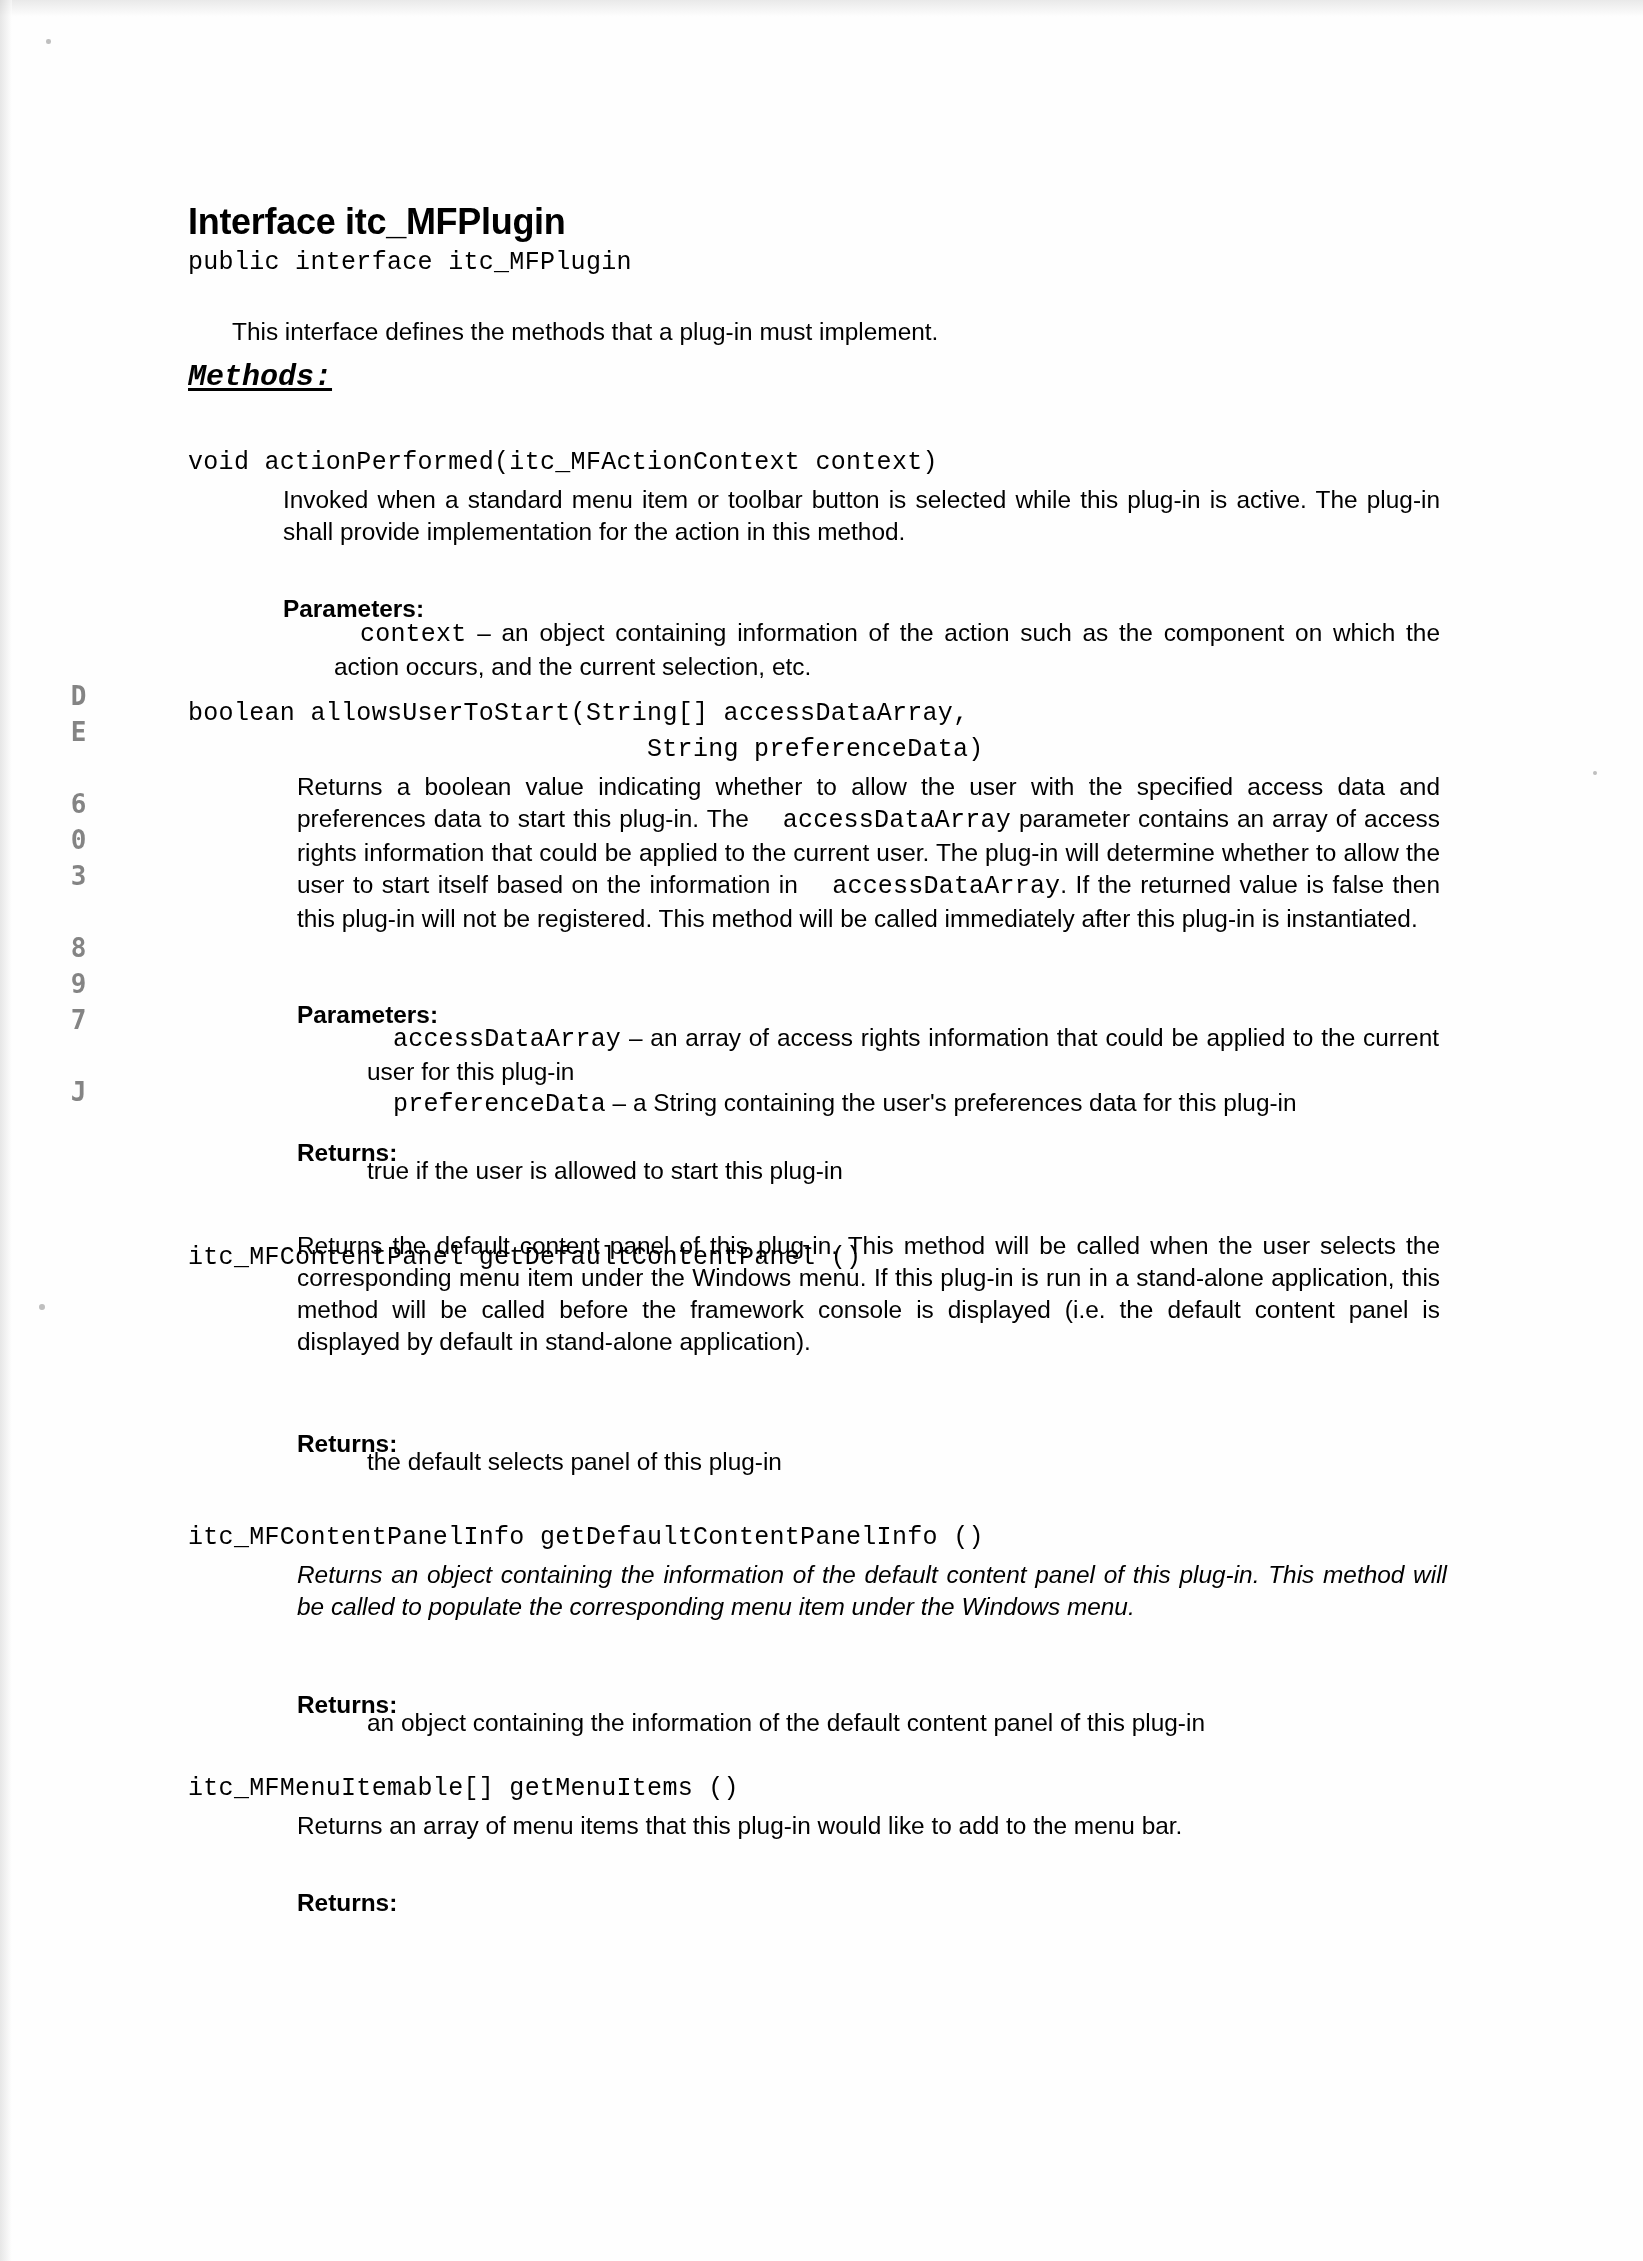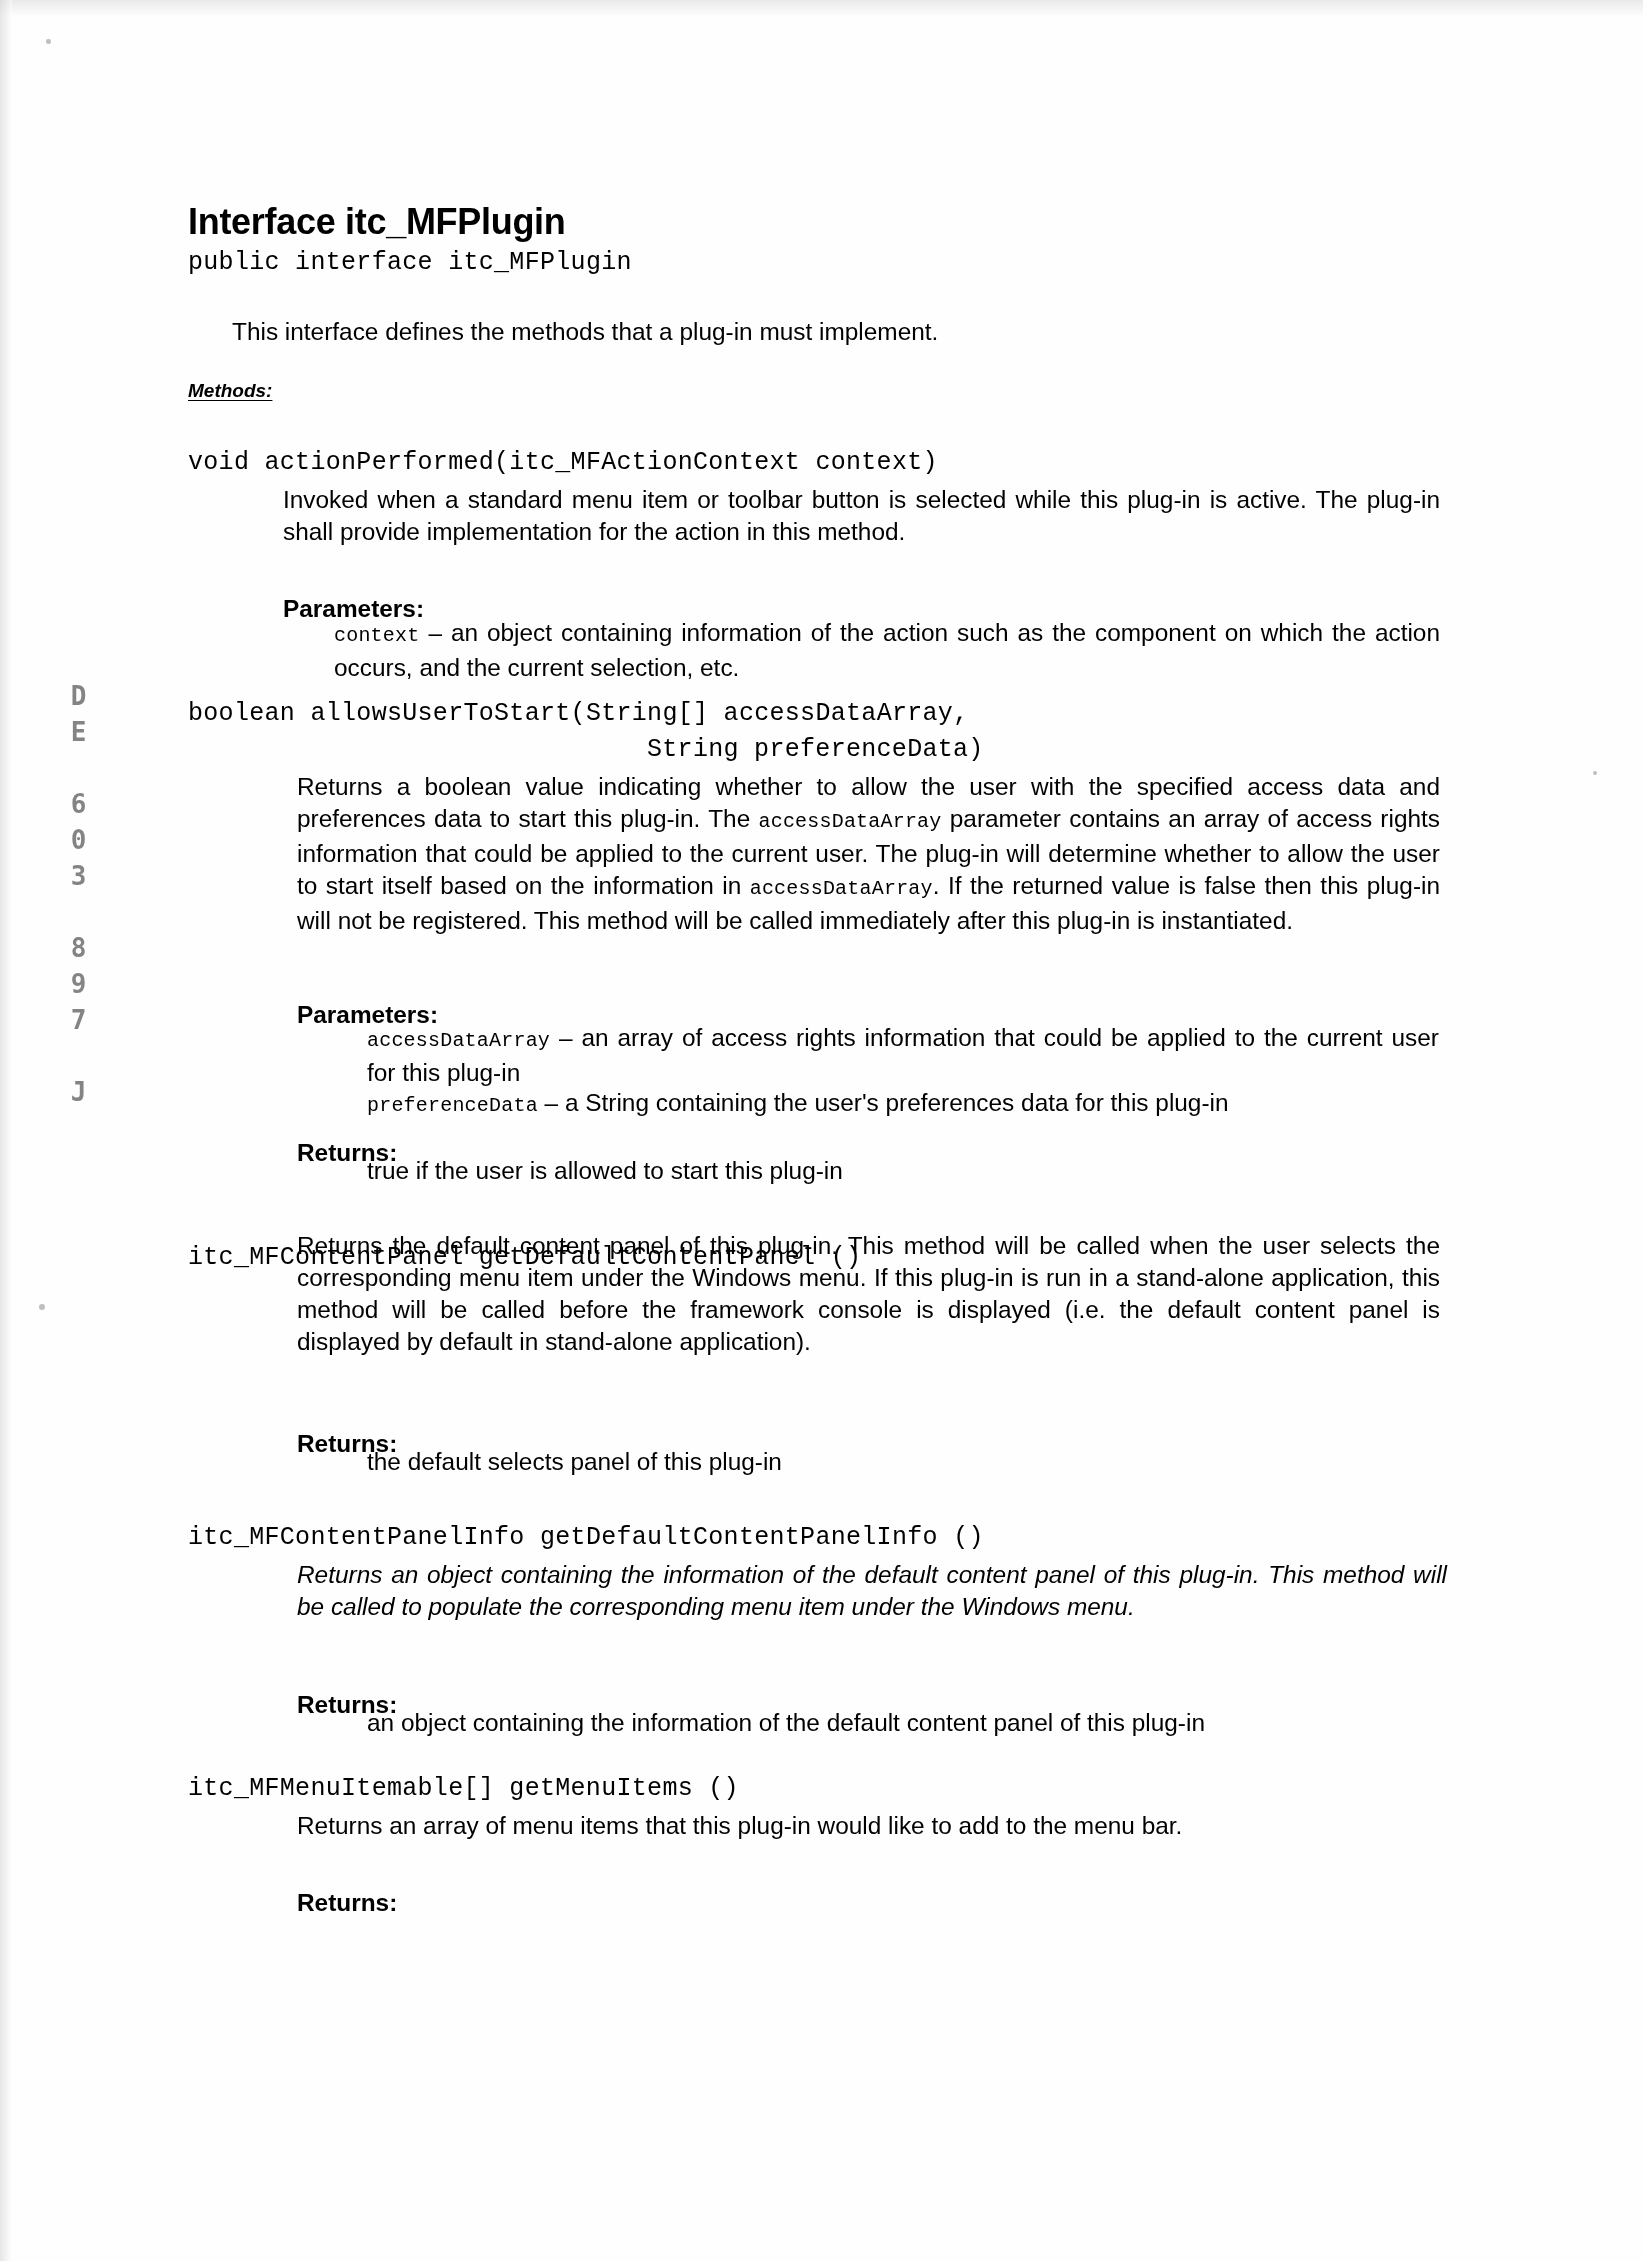--- a/index.html
+++ b/index.html
@@ -99,37 +99,38 @@
     font-family: "Liberation Sans", sans-serif;
     font-size: 24.4px;
     line-height: 32px;
     text-align: justify;
   }
   .body-text.nojust { text-align: left; }
 
   .body-text code,
   .param-line code {
     font-family: "Liberation Mono", "DejaVu Sans Mono", monospace;
-    font-size: 20px;
+    font-size: 25px;
     letter-spacing: 0.2px;
+    margin-left: 26px;
   }
 
   .sub-head {
     font-family: "Liberation Sans", sans-serif;
     font-size: 24.4px;
     font-weight: 700;
     margin-top: 20px;
   }
 
   .methods-head {
     position: absolute;
     left: 188px;
-    top: 380px;
-    font-family: Liberation Sans, sans-serif;
-    font-size: 19px;
+    top: 360px;
+    font-family: Liberation Mono, monospace;
+    font-size: 30px;
     font-weight: 700;
     font-style: italic;
     text-decoration: underline;
     text-underline-offset: 3.2px;
   }
 
   .param-line {
     font-family: "Liberation Sans", sans-serif;
     font-size: 24.4px;
     line-height: 32px;

